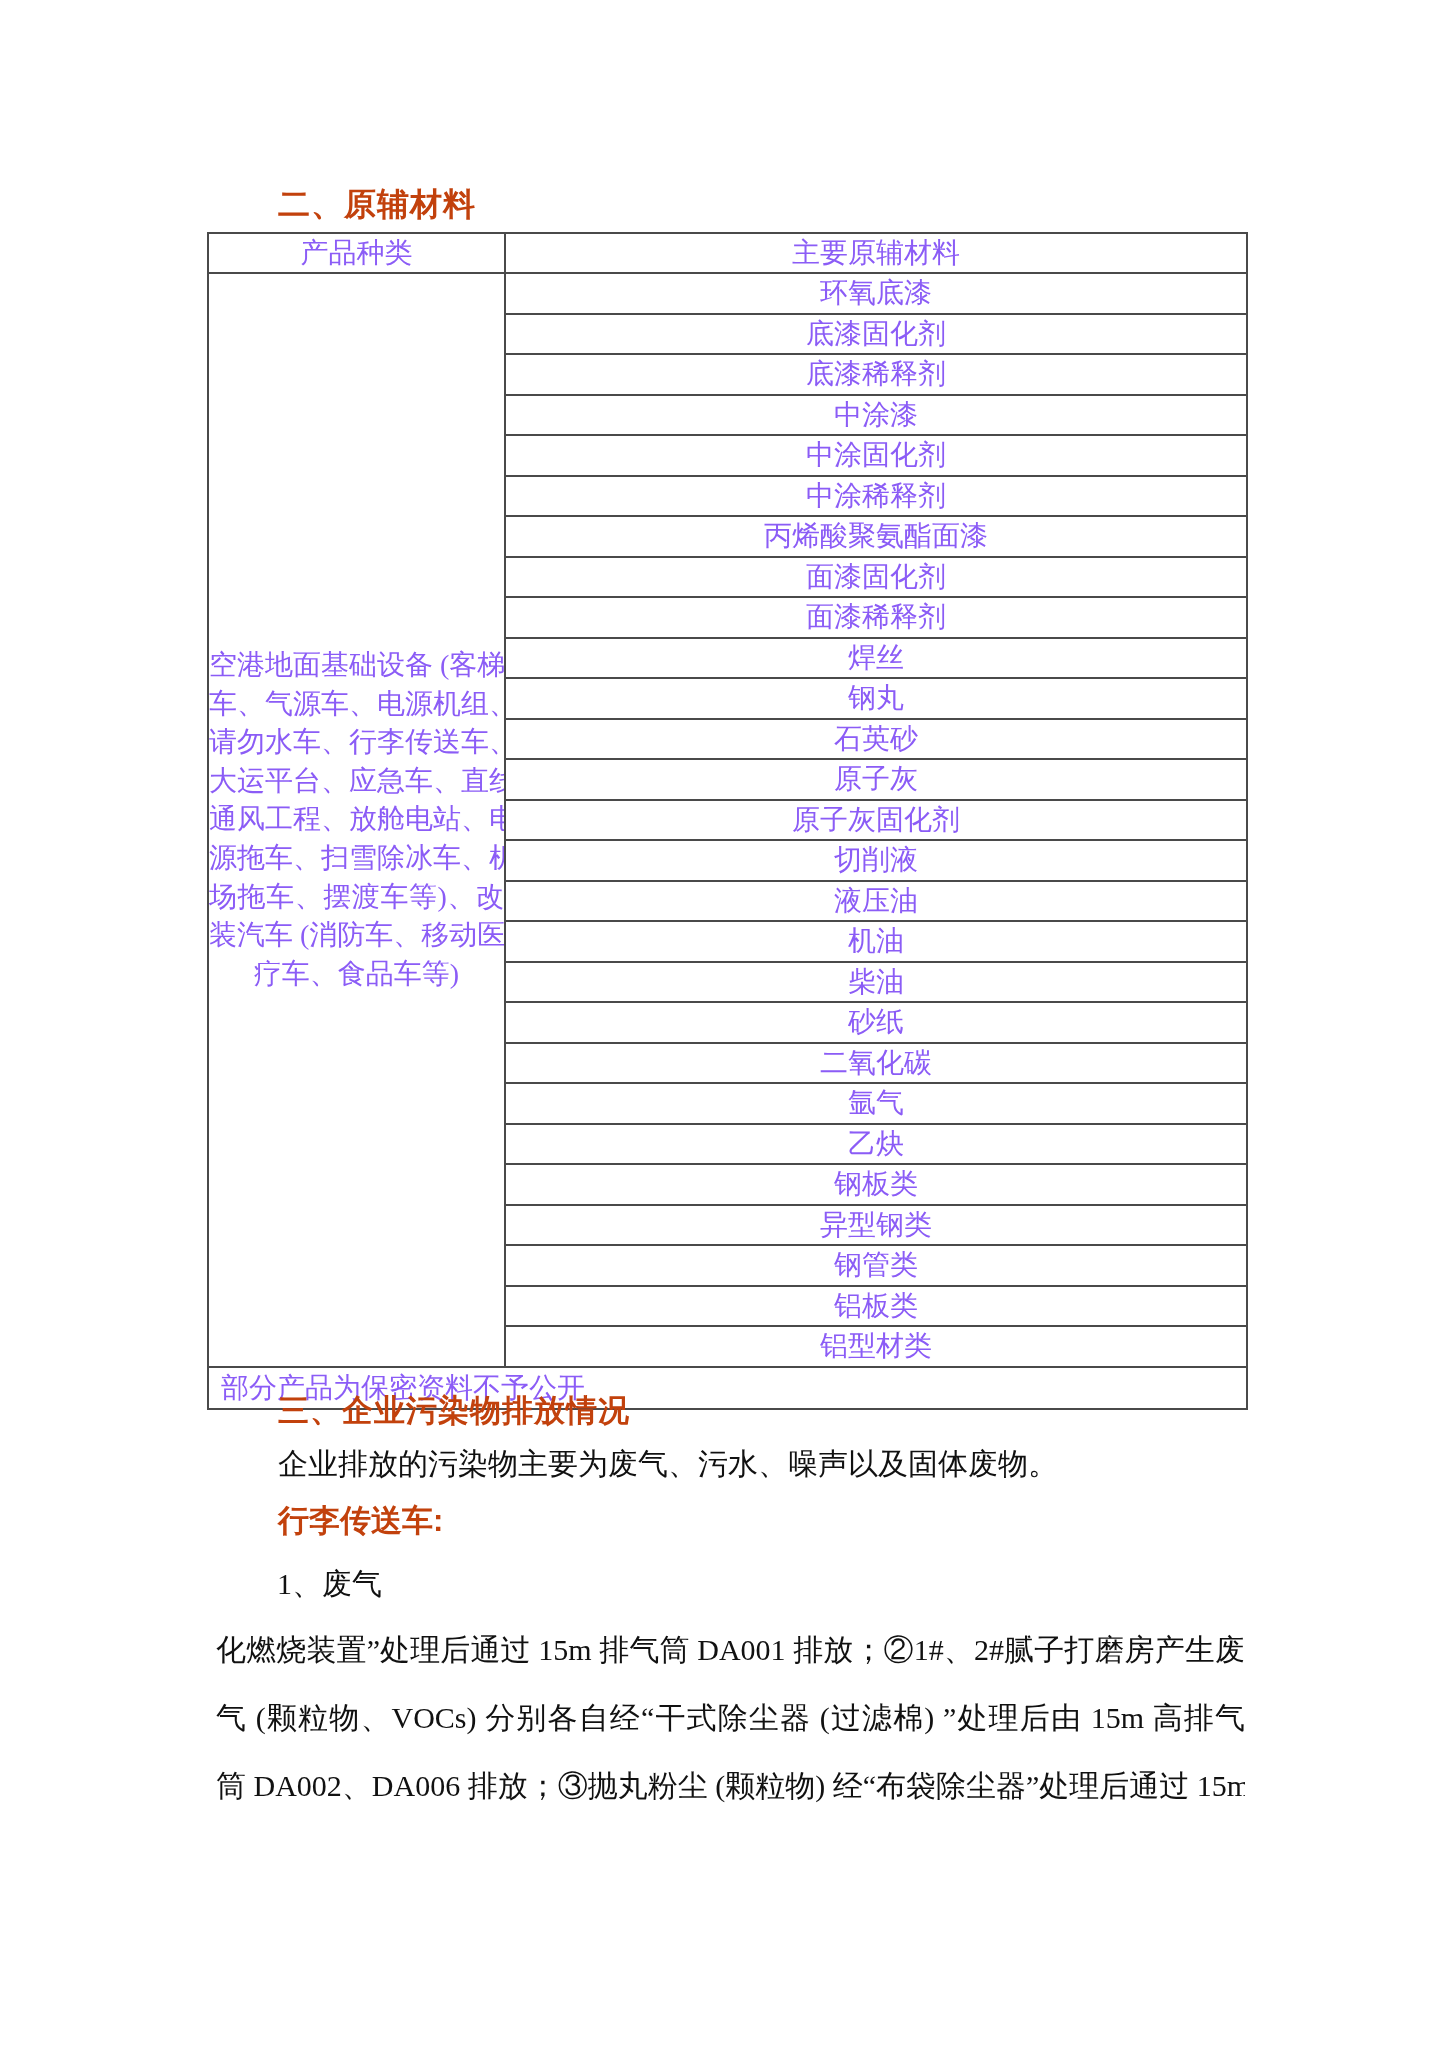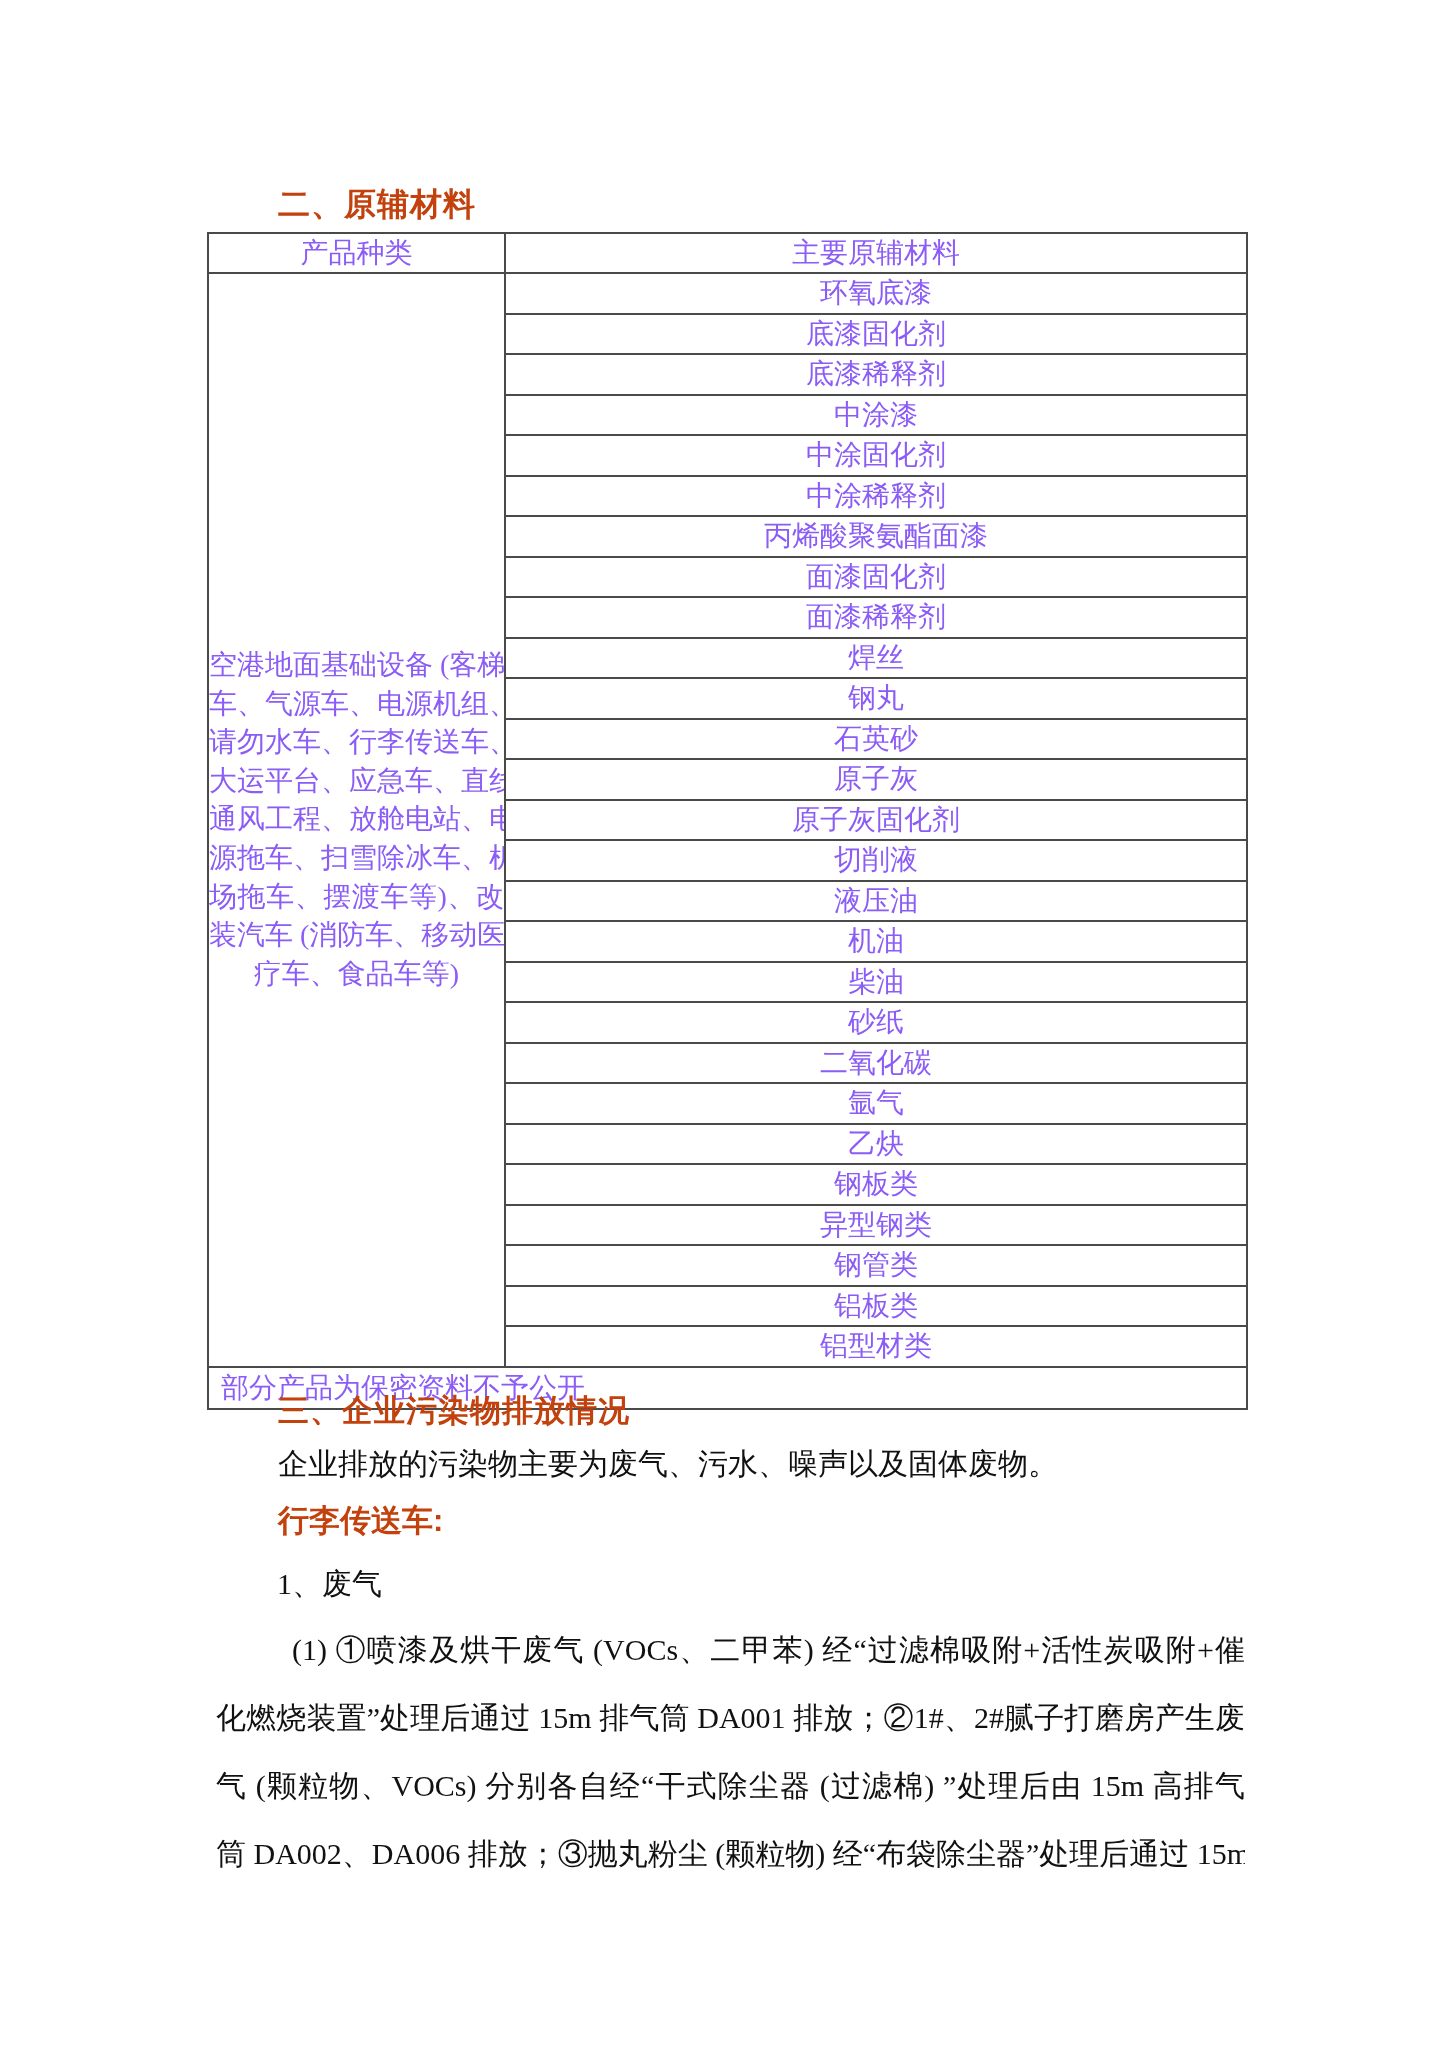--- a/index.html
+++ b/index.html
@@ -203,19 +203,18 @@
 
   <div class="abs h-bold" style="left:278px; top:1390px; font-size:31px;">三、企业污染物排放情况</div>
 
   <div class="abs body-line" style="left:278px; top:1444px;">企业排放的污染物主要为废气、污水、噪声以及固体废物。</div>
 
   <div class="abs h-bold" style="left:278px; top:1500px; font-size:31px; letter-spacing:0;">行李传送车:</div>
 
   <div class="abs body-line" style="left:277px; top:1564px;">1、废气</div>
 
   <div class="para">
-    <div class="ln first">(1) ①喷漆及烘干废气 (VOCs、二甲苯) 经“过滤棉吸附+活性炭吸附+催</div>
     <div class="ln">化燃烧装置”处理后通过 15m 排气筒 DA001 排放；②1#、2#腻子打磨房产生废</div>
     <div class="ln">气 (颗粒物、VOCs) 分别各自经“干式除尘器 (过滤棉) ”处理后由 15m 高排气</div>
     <div class="ln">筒 DA002、DA006 排放；③抛丸粉尘 (颗粒物) 经“布袋除尘器”处理后通过 15m</div>
   </div>
 
 </div>
 
 </body></html>

